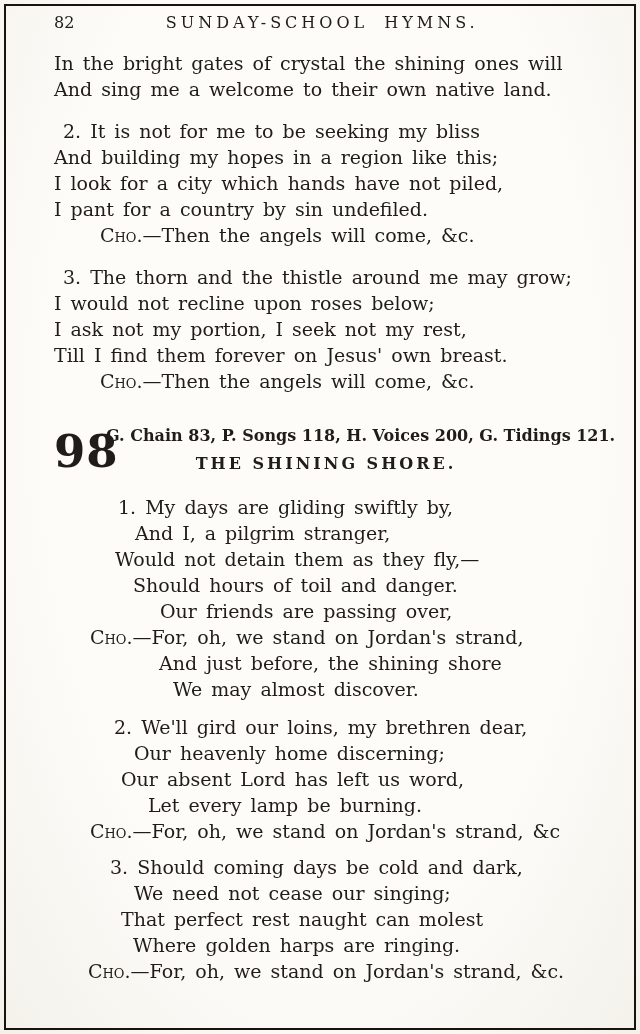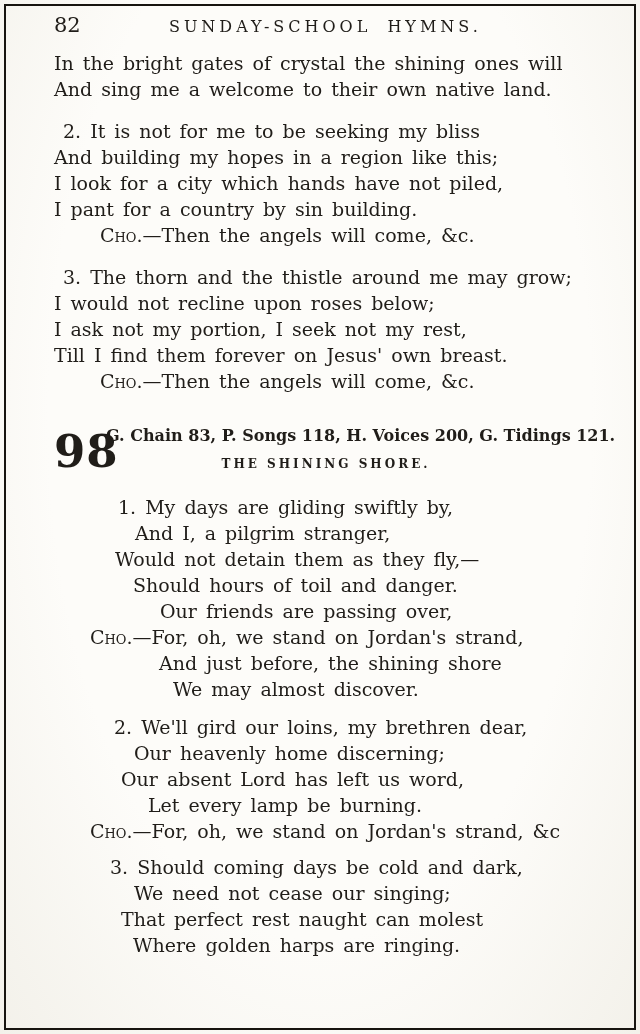--- a/index.html
+++ b/index.html
@@ -18,21 +18,21 @@
   }
   .frame {
     position: absolute; inset: 4px;
     border: 2px solid #17140f;
     pointer-events: none;
   }
   .pagehead {
     position: absolute; top: 13px; left: 54px; right: 40px;
     display: flex; align-items: baseline;
   }
-  .pagenum { font-size: 21px; }
+  .pagenum { font-size: 16px; }
   .booktitle {
     flex: 1; text-align: center;
     font-size: 16px; letter-spacing: 4px; word-spacing: 7px;
     padding-right: 30px;
   }
   .content {
     position: absolute; top: 50px; left: 54px; right: 42px;
   }
   .line {
     margin: 0;
@@ -55,21 +55,21 @@
     font-size: 45px; font-weight: 700; line-height: 50px;
     letter-spacing: 1px;
   }
   .tune-refs {
     margin-left: 52px;
     font-weight: 700; font-size: 16px; line-height: 24px;
     white-space: nowrap;
   }
   .hymn-title {
     text-align: center;
-    font-weight: 700; font-size: 12px; line-height: 28px;
+    font-weight: 700; font-size: 16px; line-height: 28px;
     letter-spacing: 3px;
     margin-top: 2px;
   }
 </style>
 </head>
 <body>
 
 <div class="page">
   <div class="frame"></div>
 
@@ -79,21 +79,21 @@
   </div>
 
   <div class="content">
 
     <p class="line">In the bright gates of crystal the shining ones will</p>
     <p class="line">And sing me a welcome to their own native land.</p>
 
     <p class="line mt16" style="margin-left:9px">2. It is not for me to be seeking my bliss</p>
     <p class="line">And building my hopes in a region like this;</p>
     <p class="line">I look for a city which hands have not piled,</p>
-    <p class="line">I pant for a country by sin building.</p>
+    <p class="line">I pant for a country by sin undefiled.</p>
     <p class="line" style="margin-left:46px"><span class="sc">Cho.</span><span>—Then the angels will come, &amp;c.</span></p>
 
     <p class="line mt16" style="margin-left:9px">3. The thorn and the thistle around me may grow;</p>
     <p class="line">I would not recline upon roses below;</p>
     <p class="line">I ask not my portion, I seek not my rest,</p>
     <p class="line">Till I find them forever on Jesus' own breast.</p>
     <p class="line" style="margin-left:46px"><span class="sc">Cho.</span><span>—Then the angels will come, &amp;c.</span></p>
 
     <div class="hymn-head">
       <div class="hymn-number">98</div>
@@ -113,15 +113,16 @@
     <p class="line mt12" style="margin-left:60px">2. We'll gird our loins, my brethren dear,</p>
     <p class="line" style="margin-left:80px">Our heavenly home discerning;</p>
     <p class="line" style="margin-left:67px">Our absent Lord has left us word,</p>
     <p class="line" style="margin-left:94px">Let every lamp be burning.</p>
     <p class="line" style="margin-left:36px"><span class="sc">Cho.</span><span>—For, oh, we stand on Jordan's strand, &amp;c</span></p>
 
     <p class="line mt10" style="margin-left:56px">3. Should coming days be cold and dark,</p>
     <p class="line" style="margin-left:80px">We need not cease our singing;</p>
     <p class="line" style="margin-left:67px">That perfect rest naught can molest</p>
     <p class="line" style="margin-left:79px">Where golden harps are ringing.</p>
+    <p class="line" style="margin-left:34px"><span class="sc">Cho.</span><span>—For, oh, we stand on Jordan's strand, &amp;c.</span></p>
 
   </div>
 </div>
 
 </body></html>

